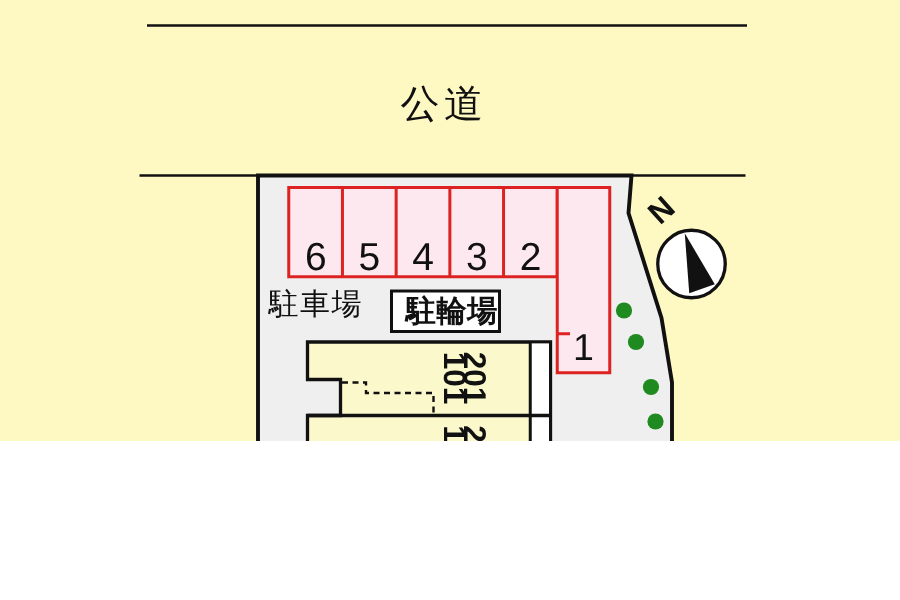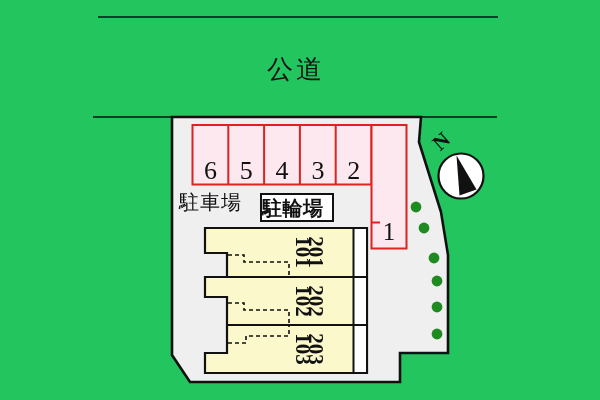--- a/index.html
+++ b/index.html
@@ -1,26 +1,26 @@
 <!DOCTYPE html>
 <html style="--c-parking_fill: #fce8ee; --c-parking_border: #dd2222; --c-building_fill: #fbf8cb; --c-site_fill: #efefef; --c-line: #111111; --c-shrub: #1f8a1f;"><head>
 <meta charset="utf-8">
 <style>
   html,body{margin:0;padding:0;background:#ffffff;}
   .stage{
-    position:relative;width:600px;height:400px;background:#22c55e;overflow:hidden;
-    font-family:Liberation Serif, serif;color:#111;
+    position:relative;width:600px;height:294px;background:#fef9c3;overflow:hidden;
+    font-family:Liberation Sans, sans-serif;color:#111;
   }
   .stage svg{position:absolute;left:0;top:0;}
   .lbl{position:absolute;white-space:nowrap;}
   .road-label{left:250px;top:52px;width:92px;text-align:center;font-size:26px;letter-spacing:3px;}
   .parking-label{left:179px;top:189px;font-size:20px;letter-spacing:1px;}
   .bike-box{
     left:260px;top:193px;width:74px;height:29px;box-sizing:border-box;
-    border:2px solid #111;background:#ffffff;text-align:left;
+    border:2px solid #111;background:#ffffff;text-align:right;
     font-size:20px;font-weight:bold;line-height:26px;letter-spacing:0.5px;
   }
   .spnum{position:absolute;width:36px;top:156px;text-align:center;font-size:26px;}
   .spnum-one{position:absolute;left:371px;width:36px;top:218px;text-align:center;font-size:25px;}
   .unit-label{
     position:absolute;left:284px;width:50px;height:26px;text-align:center;
     transform:rotate(90deg);font-size:21px;font-weight:600;line-height:13px;
   }
   .unit-label span{display:block;}
   .north-label{left:434px;top:129px;font-size:21px;font-weight:bold;transform:rotate(-42deg);}

